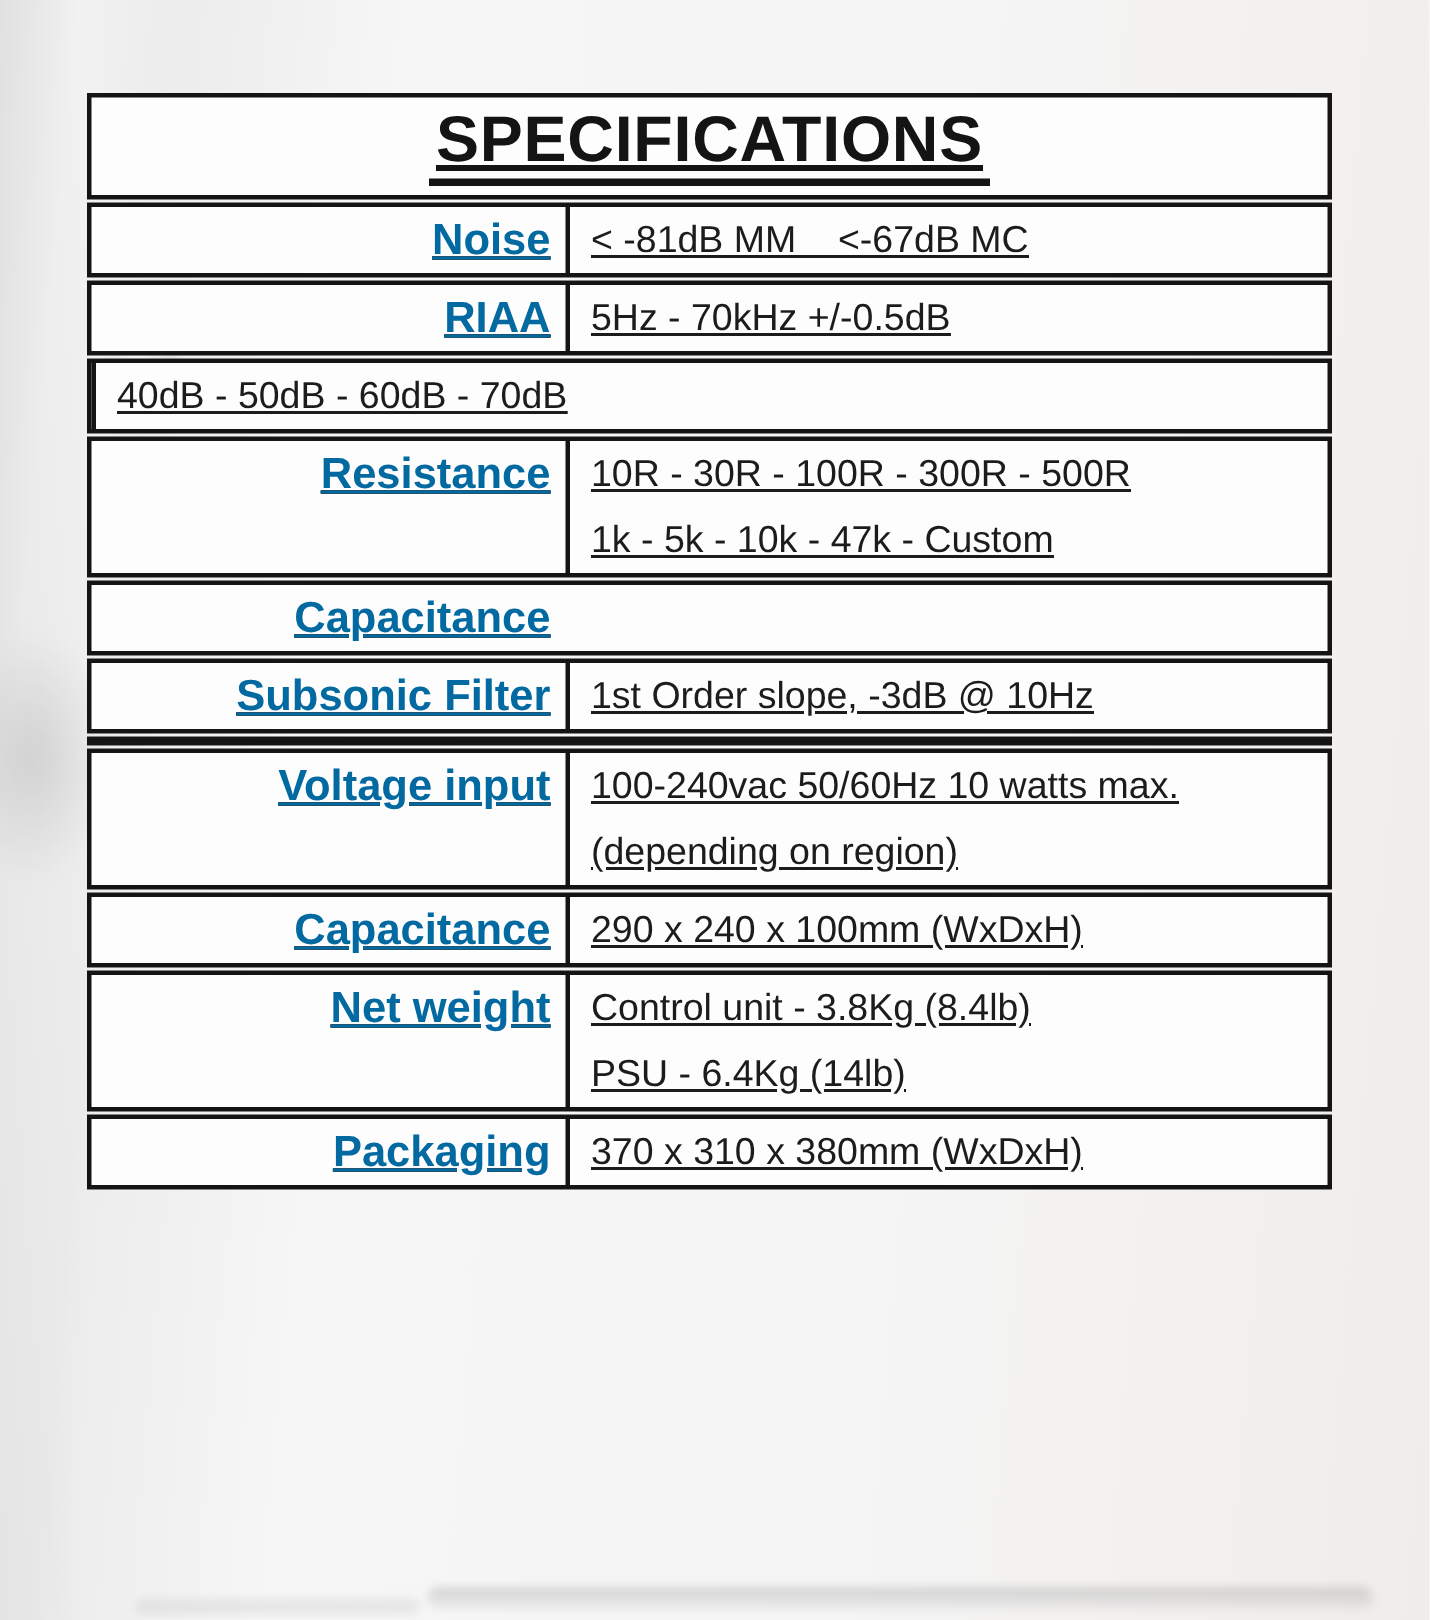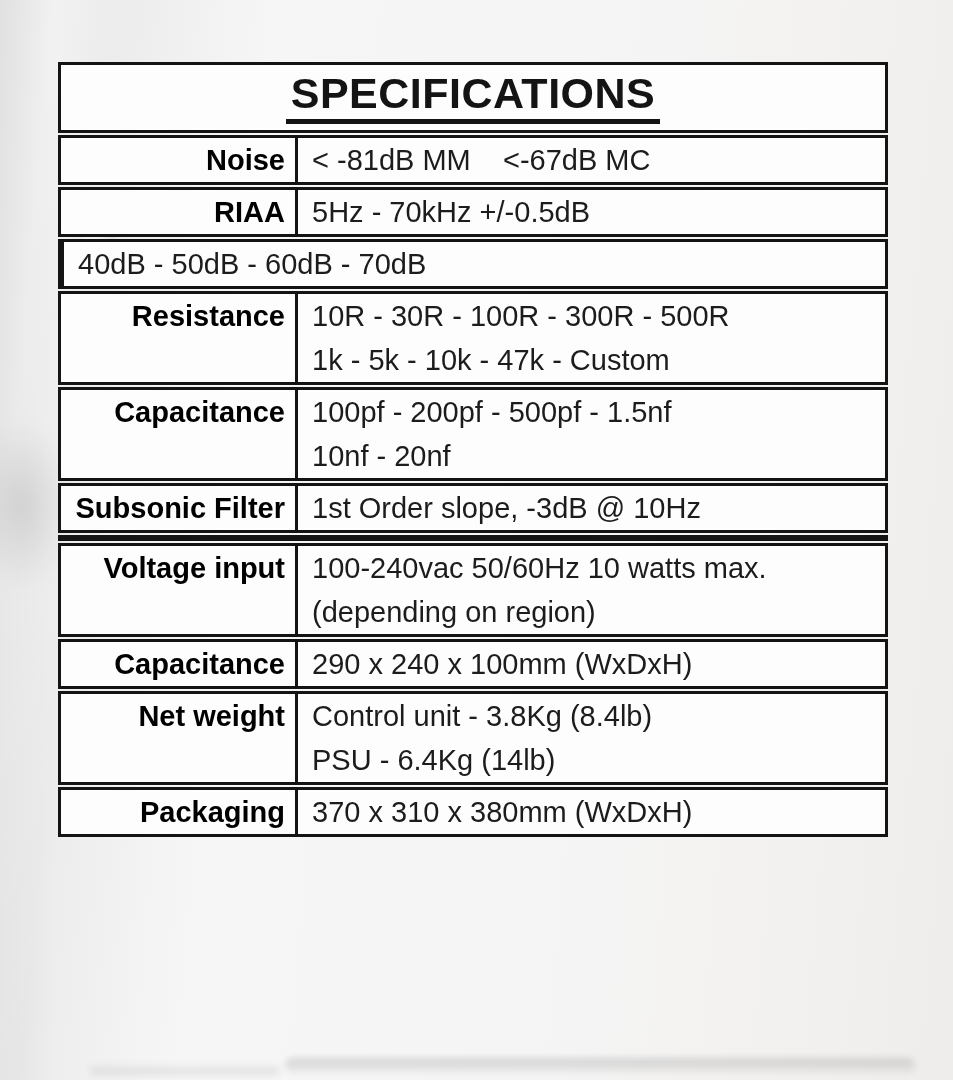--- a/index.html
+++ b/index.html
@@ -1,15 +1,15 @@
 <!DOCTYPE html>
 <html><head>
 <meta charset="utf-8">
 <style>
-  * { box-sizing: border-box; margin: 0; padding: 0; }
+  * { box-sizing: border-box; margin: 0; padding: 0; text-decoration: underline; }
   html, body { width: 953px; height: 1080px; }
   body {
     position: relative;
     overflow: hidden;
     font-family: "Liberation Sans", "DejaVu Sans", sans-serif;
     background: linear-gradient(95deg,
       #e9e9e9 0%, #f2f2f2 5%, #ececec 11%,
       #f6f6f6 26%, #f5f5f5 60%, #f2f0ee 88%, #efedeb 100%);
   }
 
@@ -65,33 +65,33 @@
     font-size: 43px;
     font-weight: 700;
     letter-spacing: 0.5px;
     color: #141414;
     line-height: 1.05;
     border-bottom: 5px solid #141414;
     padding: 0 5px 2px 5px;
   }
   .label-cell {
     flex: none;
-    width: 234px;
+    width: 316px;
     text-align: right;
     padding: 0 10px 0 4px;
     font-size: 29px;
     font-weight: 700;
     line-height: 44px;
-    color: #000000;
+    color: #0369a1;
   }
   .value-cell {
     flex: 1;
     border-left: 3px solid #141414;
     padding: 0 8px 0 14px;
-    font-size: 29px;
+    font-size: 25px;
     font-weight: 400;
     line-height: 44px;
     color: #1c1c1c;
     white-space: pre-wrap;
   }
 </style>
 </head>
 <body>
 
 <div class="artifact left-band"></div>
@@ -122,22 +122,20 @@
   </div>
 
   <div class="row">
     <div class="label-cell">Resistance</div>
     <div class="value-cell">10R - 30R - 100R - 300R - 500R
 1k - 5k - 10k - 47k - Custom</div>
   </div>
 
   <div class="row">
     <div class="label-cell">Capacitance</div>
-    <div class="value-cell">100pf - 200pf - 500pf - 1.5nf
-10nf - 20nf</div>
   </div>
 
   <div class="row">
     <div class="label-cell">Subsonic Filter</div>
     <div class="value-cell">1st Order slope, -3dB @ 10Hz</div>
   </div>
 
   <div class="row">
   </div>
 

